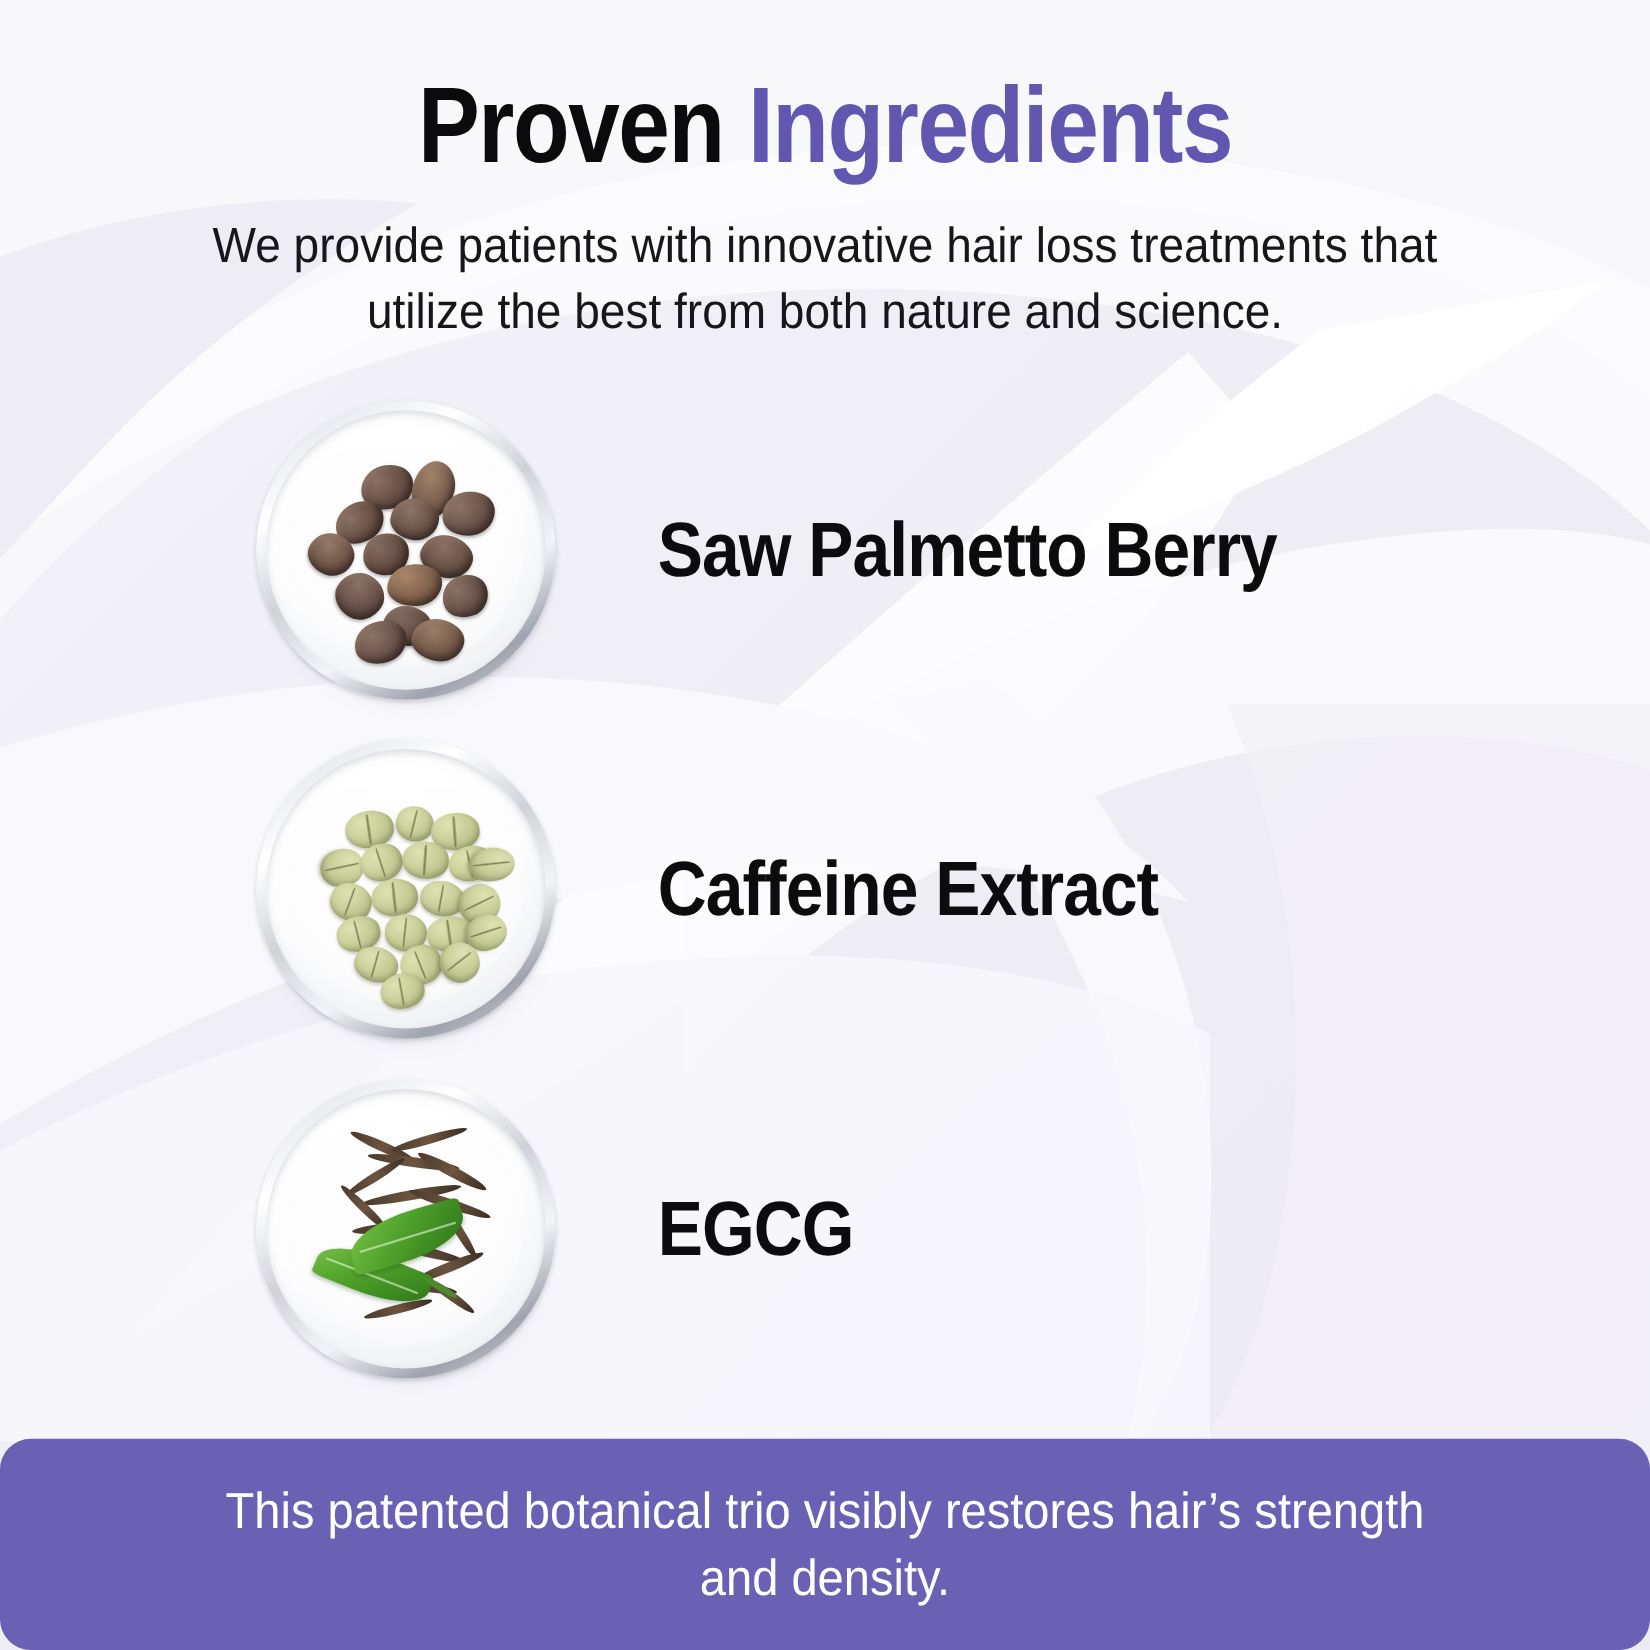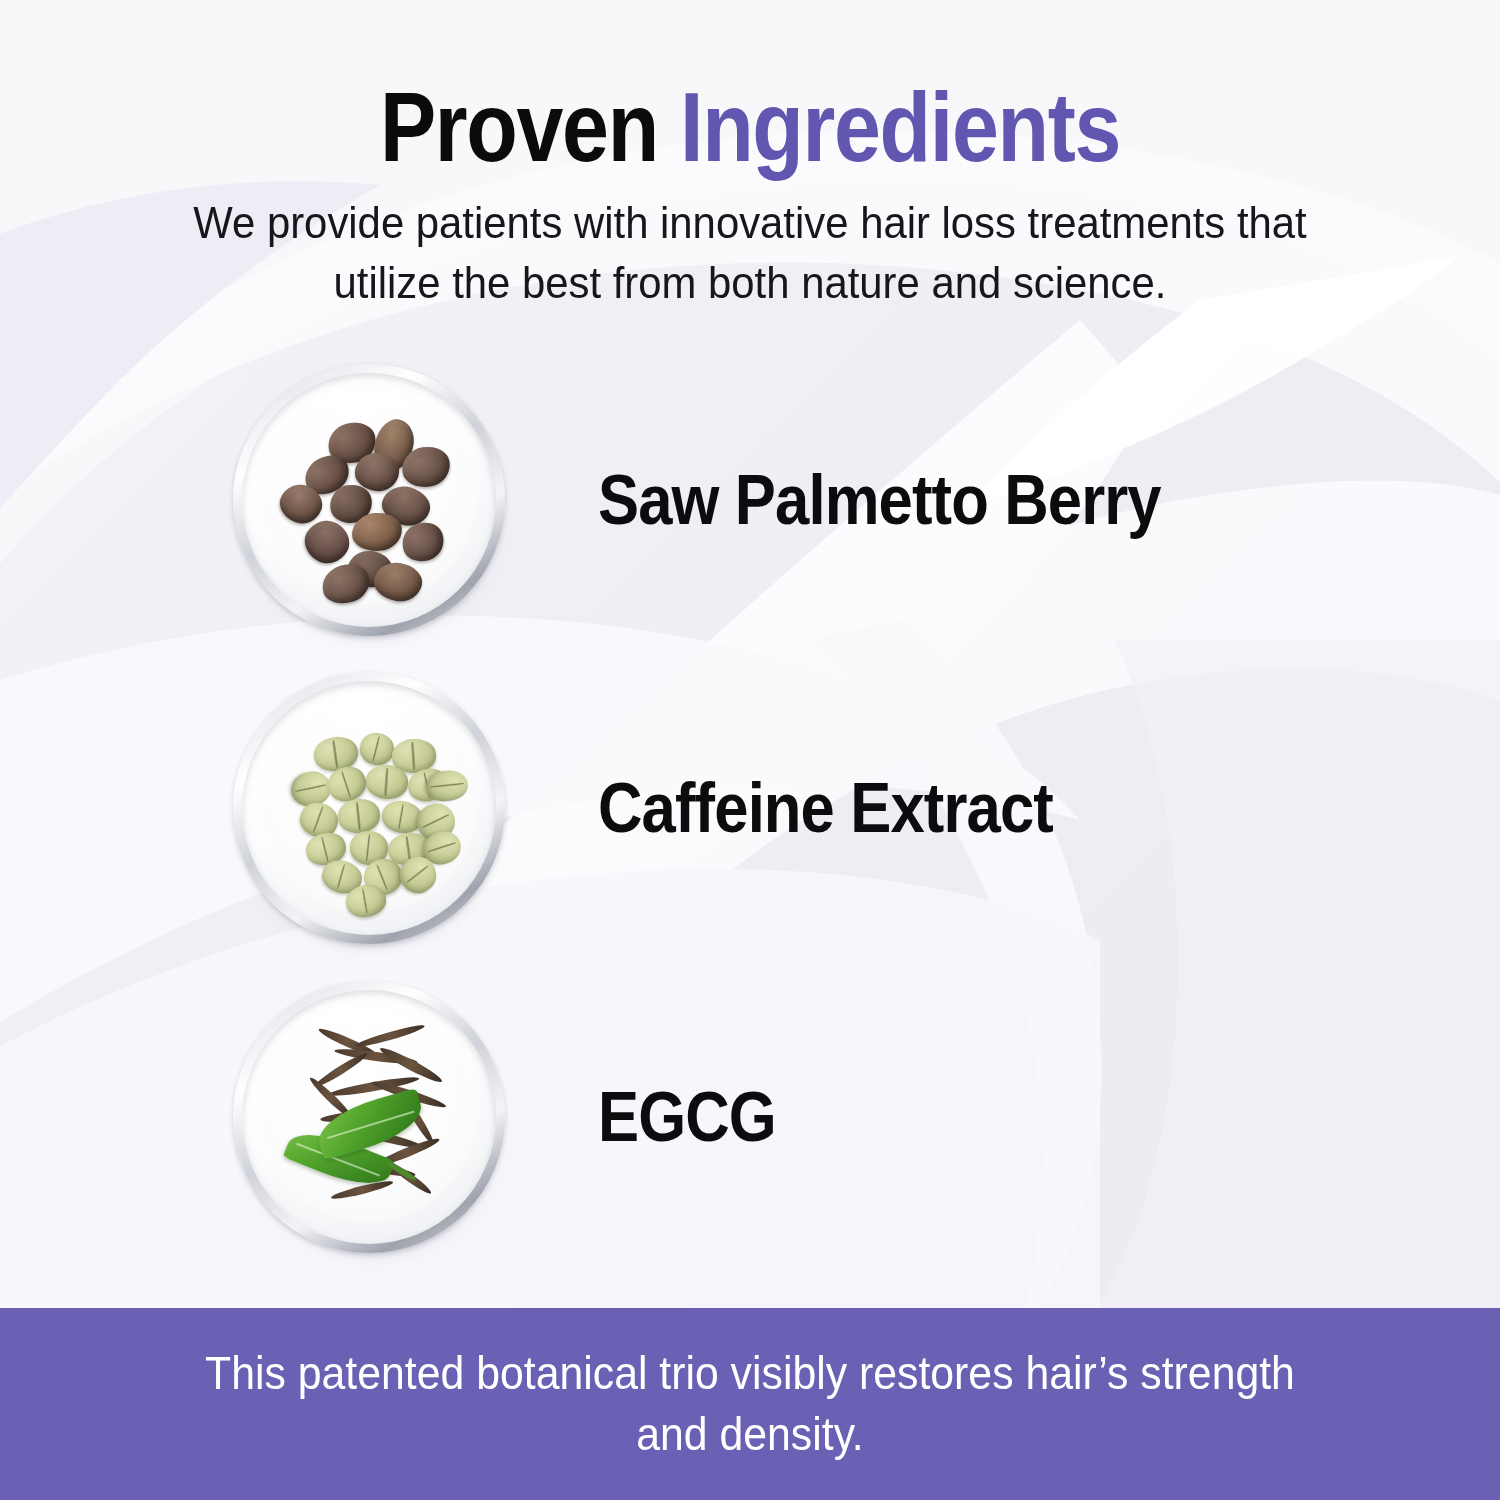--- a/index.html
+++ b/index.html
@@ -15,21 +15,21 @@
   #bg-layer { position:absolute; inset:0; z-index:0; }
   #bg-layer svg { display:block; width:1500px; height:1500px; }
 
   
   #content {
     position:relative; z-index:2;
     width:1500px; height:1500px;
   }
 
   
-  #heading-block { position:absolute; top:76px; left:0; width:1500px; text-align:center; }
+  #heading-block { position:absolute; top:62px; left:0; width:1500px; text-align:center; }
   #page-title {
     font-size:98px;
     font-weight:bold;
     letter-spacing:-1.5px;
     line-height:1.05;
     transform:scaleX(0.86);
     transform-origin:center;
     white-space:nowrap;
   }
   #page-title .word-black { color:#0b0b0d; }
@@ -141,21 +141,21 @@
     letter-spacing:-1px;
     color:#0c0c0f;
     white-space:nowrap;
   }
 
   
   #footer-band {
     position:absolute; left:0; top:1308px; width:1500px; height:192px;
     background:#6a60b4;
     z-index:3;
-    display:flex; align-items:center; justify-content:center;
+    display:flex; align-items:center; justify-content:center;border-radius:28px;
   }
   #footer-text {
     width:1230px;
     text-align:center;
     color:#ffffff;
     font-size:46px;
     line-height:1.32;
     font-weight:500;
     transform:scaleX(0.93);
   }

